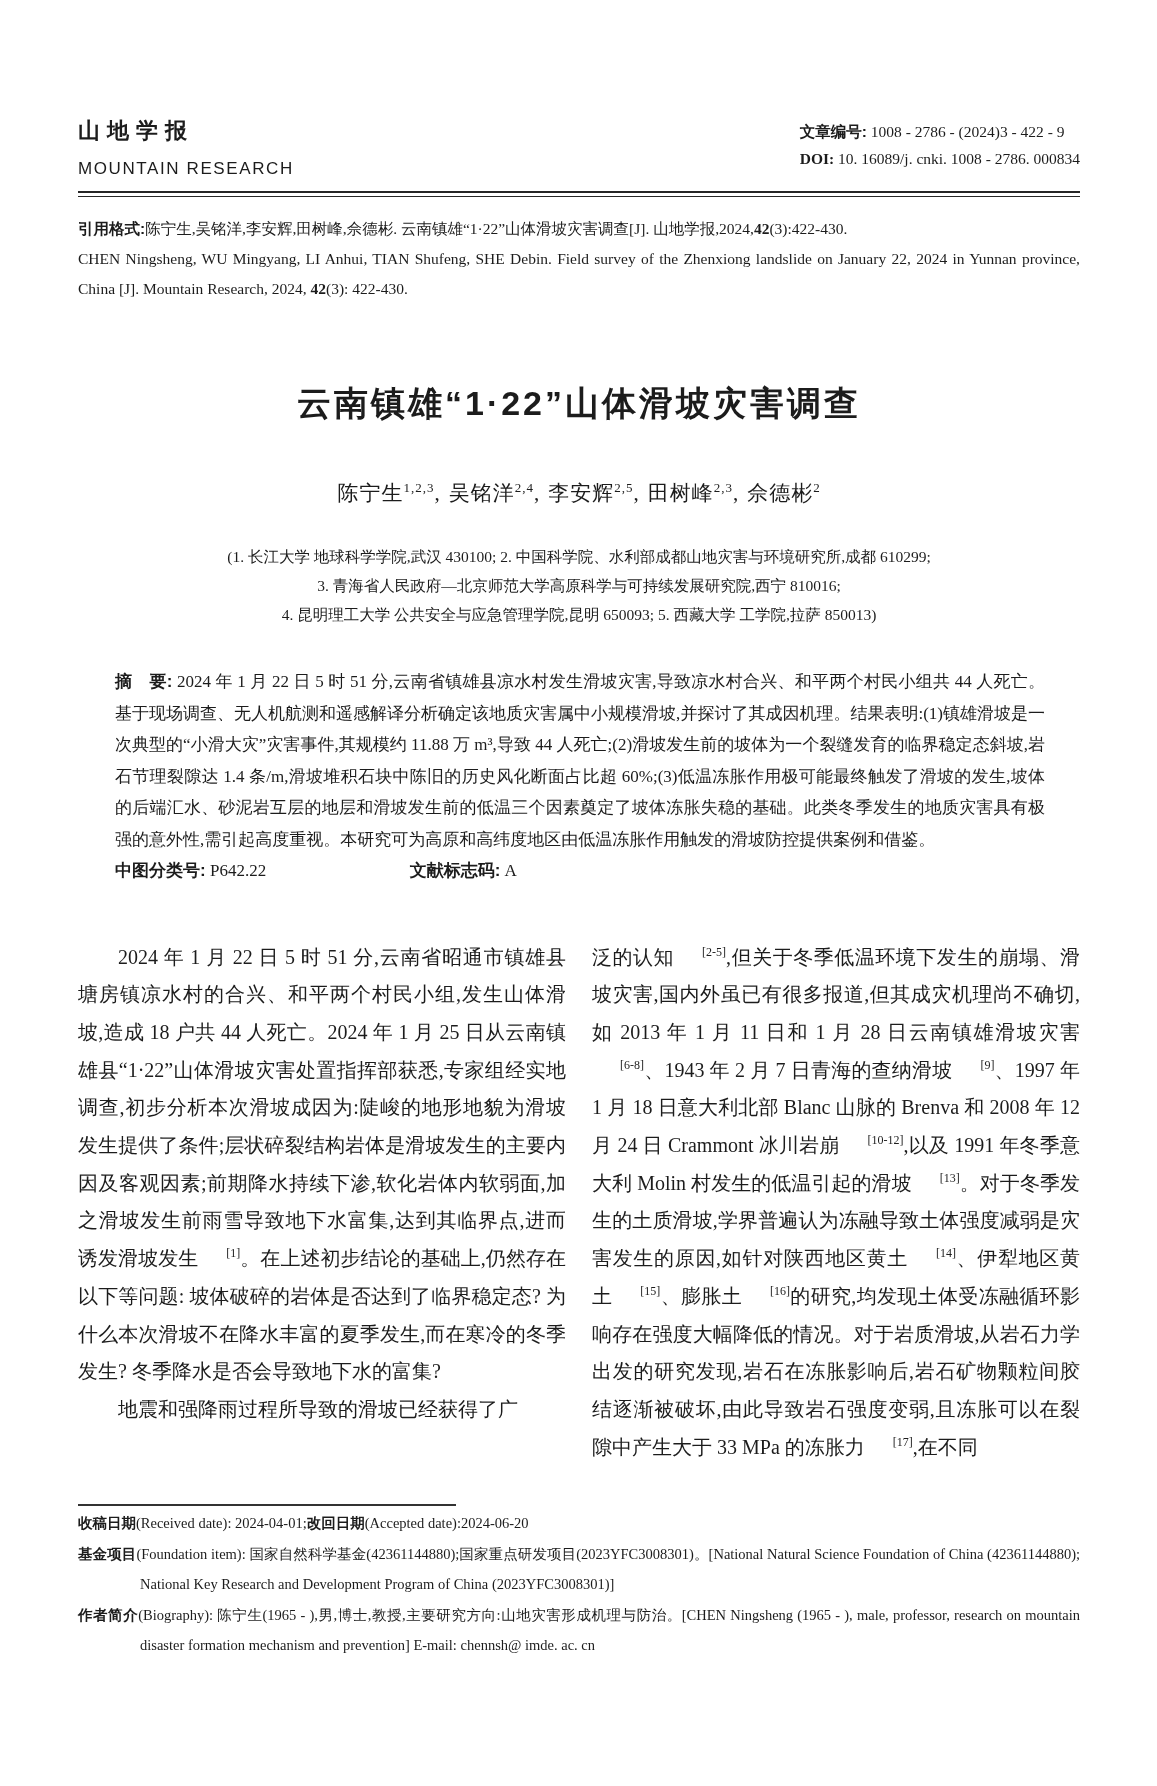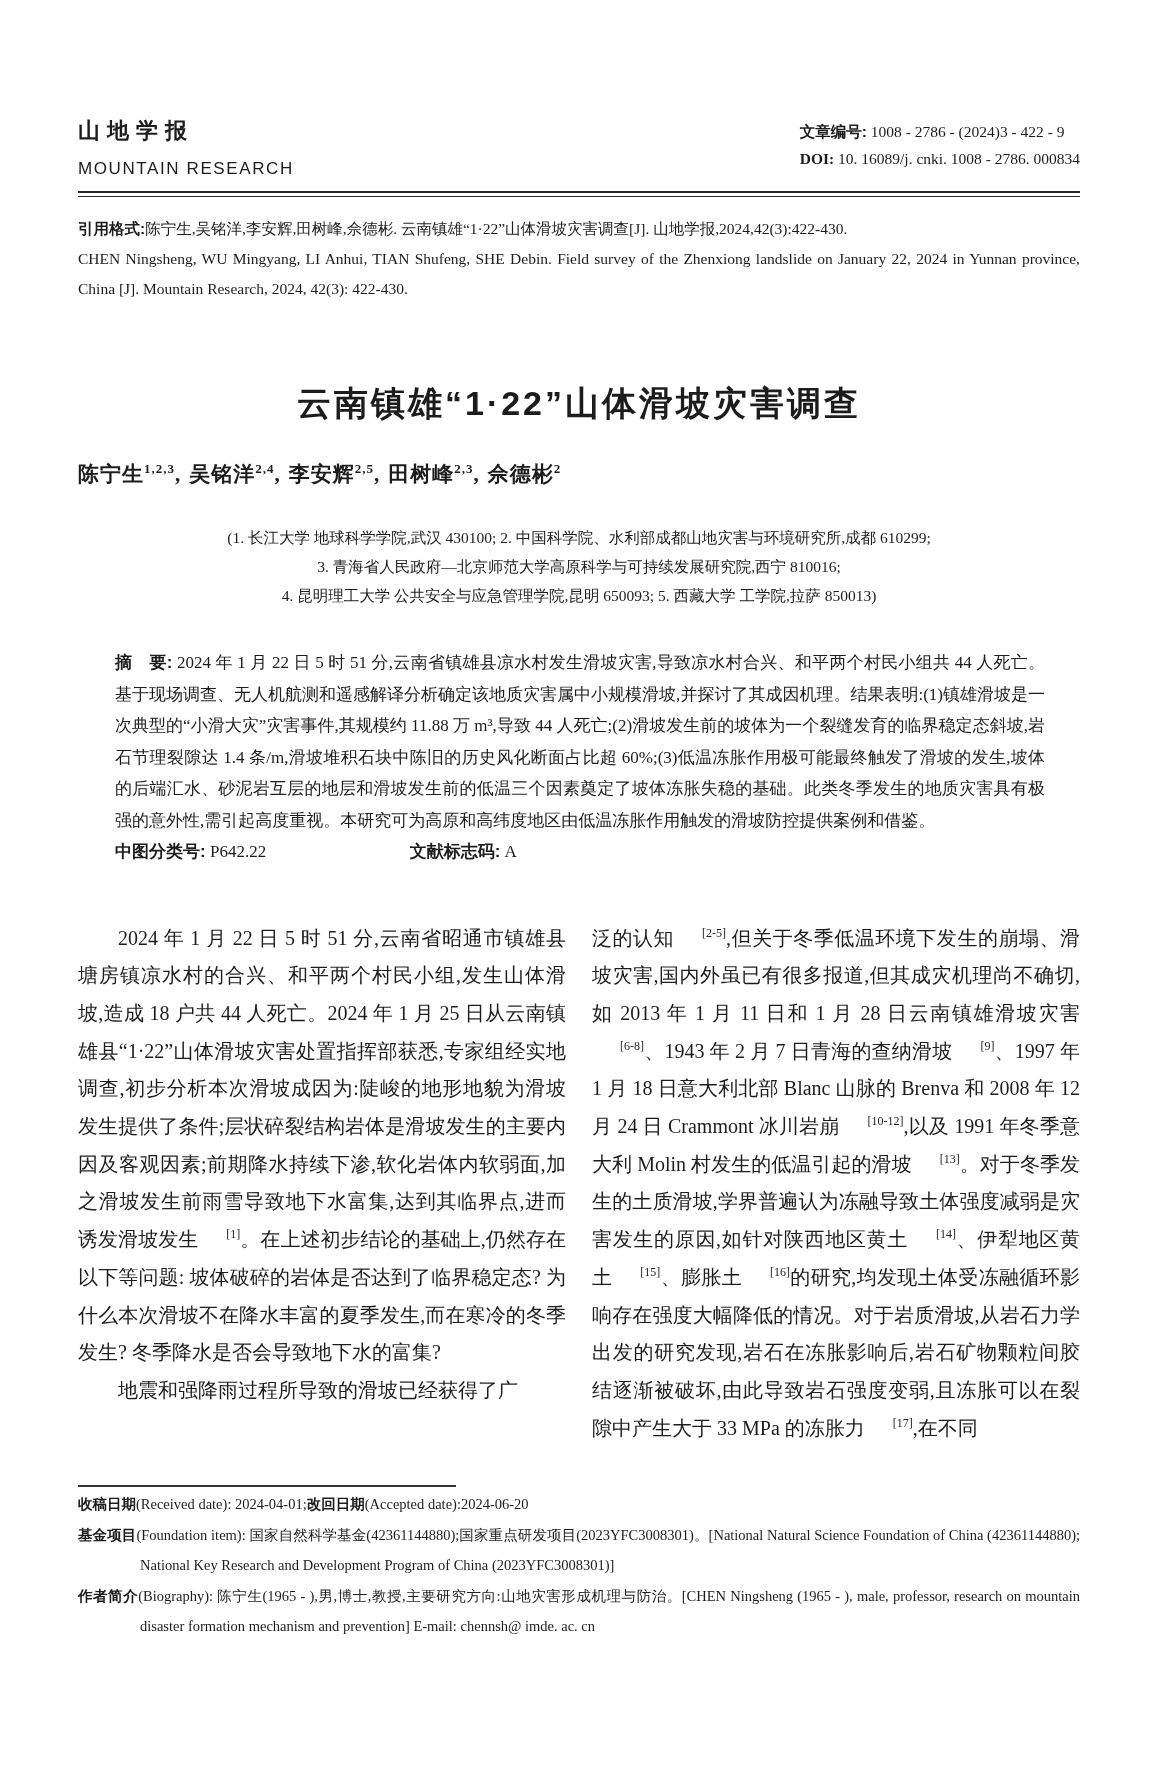--- a/index.html
+++ b/index.html
@@ -21,25 +21,25 @@
   .header-row { display: flex; justify-content: space-between; align-items: flex-start; padding-top: 116px; }
   .journal-cn { font-size: 22px; font-weight: 600; letter-spacing: 7px; }
   .journal-en { font-size: 17px; letter-spacing: 1.6px; margin-top: 13px; font-weight: 500; }
   .header-meta { font-size: 15.5px; line-height: 27px; padding-top: 2px; }
   .header-meta .lab { font-weight: 700; }
   .rule-double { margin-top: 12px; height: 6px; border-top: 2.5px solid #262626; border-bottom: 1.5px solid #262626; }
 
   
   .citation { margin-top: 17px; font-size: 15.5px; line-height: 30px; text-align: justify; }
   .cite-label { font-weight: 700; }
-  .vol { font-weight: 400; }
+  .vol { font-weight: 700; }
 
   
   .paper-title { margin-top: 75px; text-align: center; font-size: 34px; font-weight: 700; letter-spacing: 3px; line-height: 48px; }
-  .authors { margin-top: 33px; text-align: left; font-size: 21px; letter-spacing: 1px; font-weight: bold; }
+  .authors { margin-top: 52px; text-align: center; font-size: 21px; letter-spacing: 1px; }
   .authors sup { font-size: 13px; }
   .author-sep { margin-right: 8px; }
   .affiliations { margin-top: 35px; text-align: center; font-size: 15.5px; line-height: 29px; }
 
   
   .abstract-wrap { margin: 37px 35px 0 37px; font-size: 17px; line-height: 31.5px; text-align: justify; }
   .abs-label, .kw-label, .clc-label { font-weight: 700; font-family: "Liberation Sans", "DejaVu Sans", sans-serif; }
   .kw-line { margin-top: 0; }
   .clc-line { margin-top: 0; }
   .clc-gap { display: inline-block; width: 135px; }

